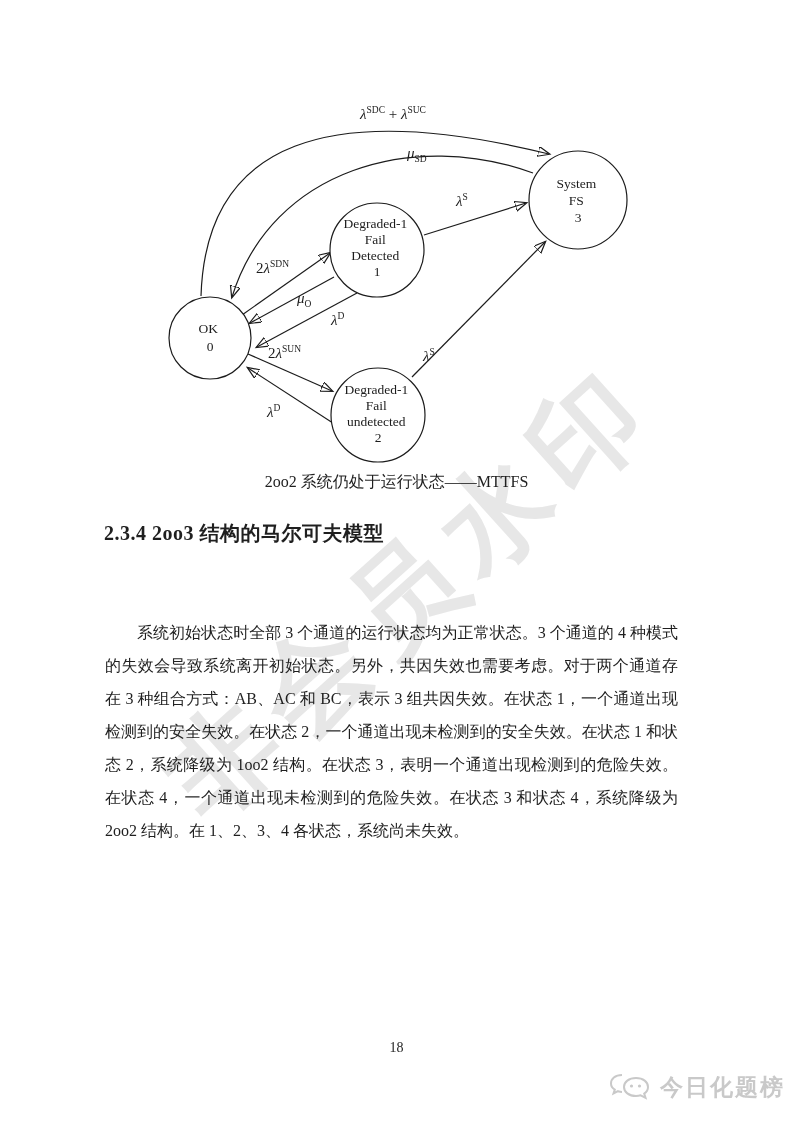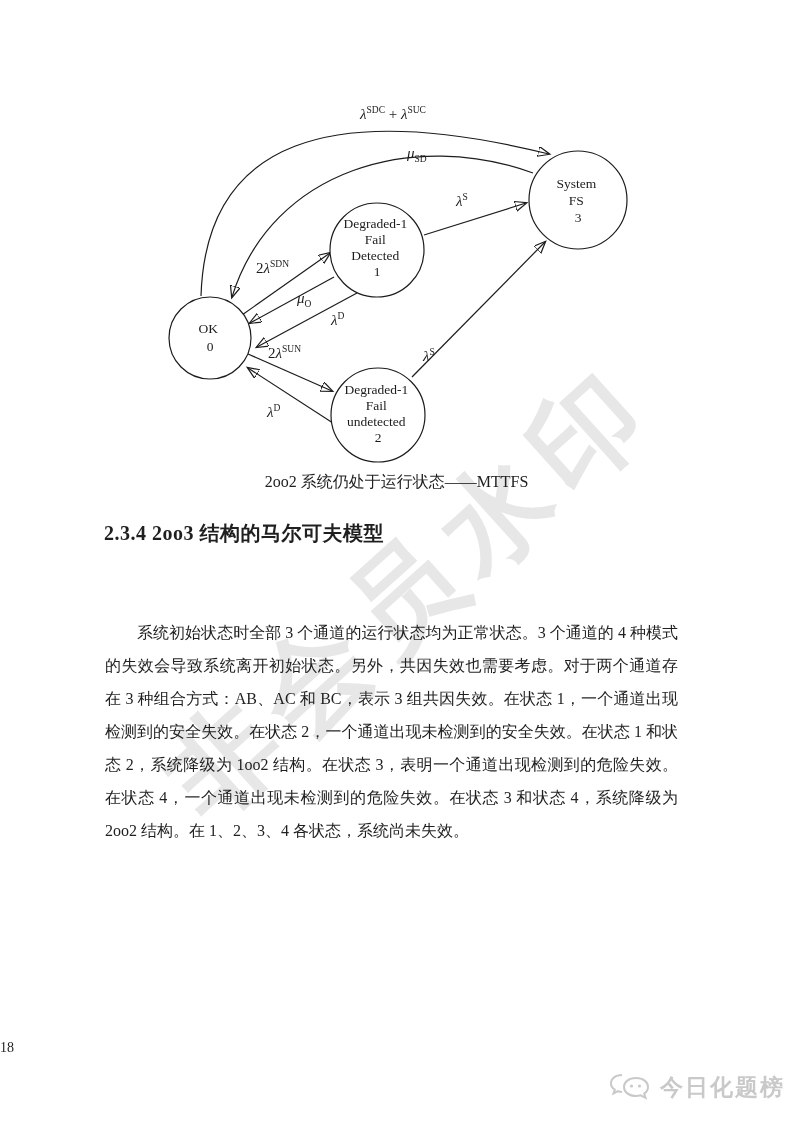--- a/index.html
+++ b/index.html
@@ -73,21 +73,21 @@
     text-align: justify;
     text-indent: 2em;
     text-justify: inter-character;
     margin-top: 34px;
   }
 
   .page-number {
     position: absolute;
     left: 0; top: 1040px;
     width: 793px;
-    text-align: left;
+    text-align: center;
     font-size: 14px;
     z-index: 1;
   }
 
   .brand {
     position: absolute;
     right: 8px; top: 1070px;
     display: flex;
     align-items: center;
     gap: 6px;

